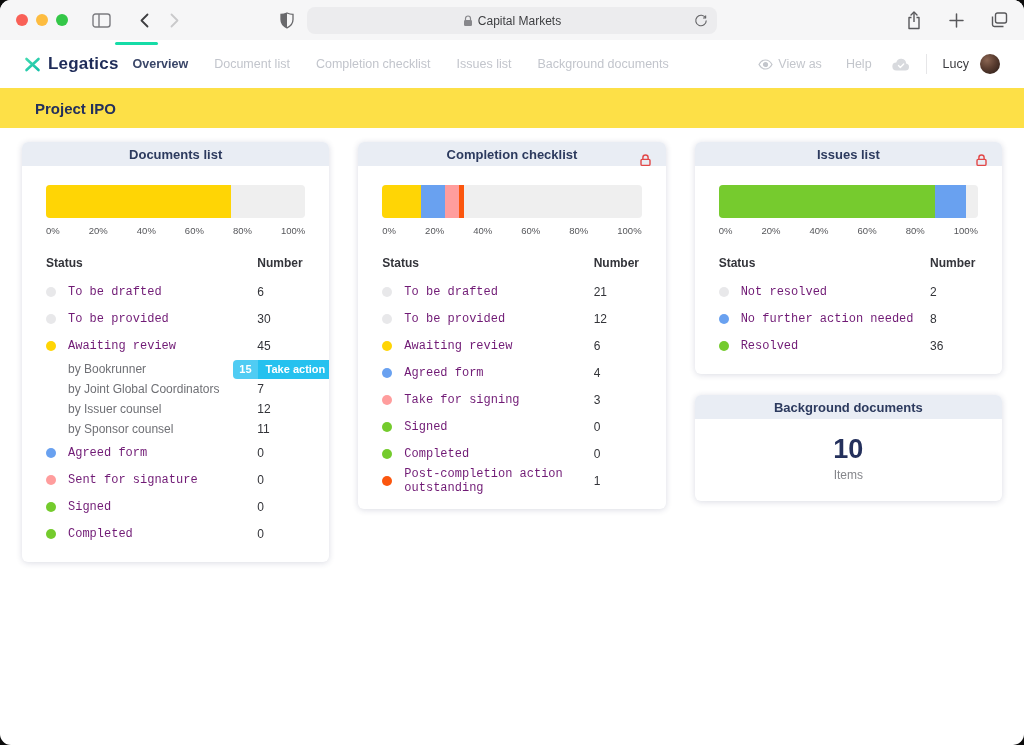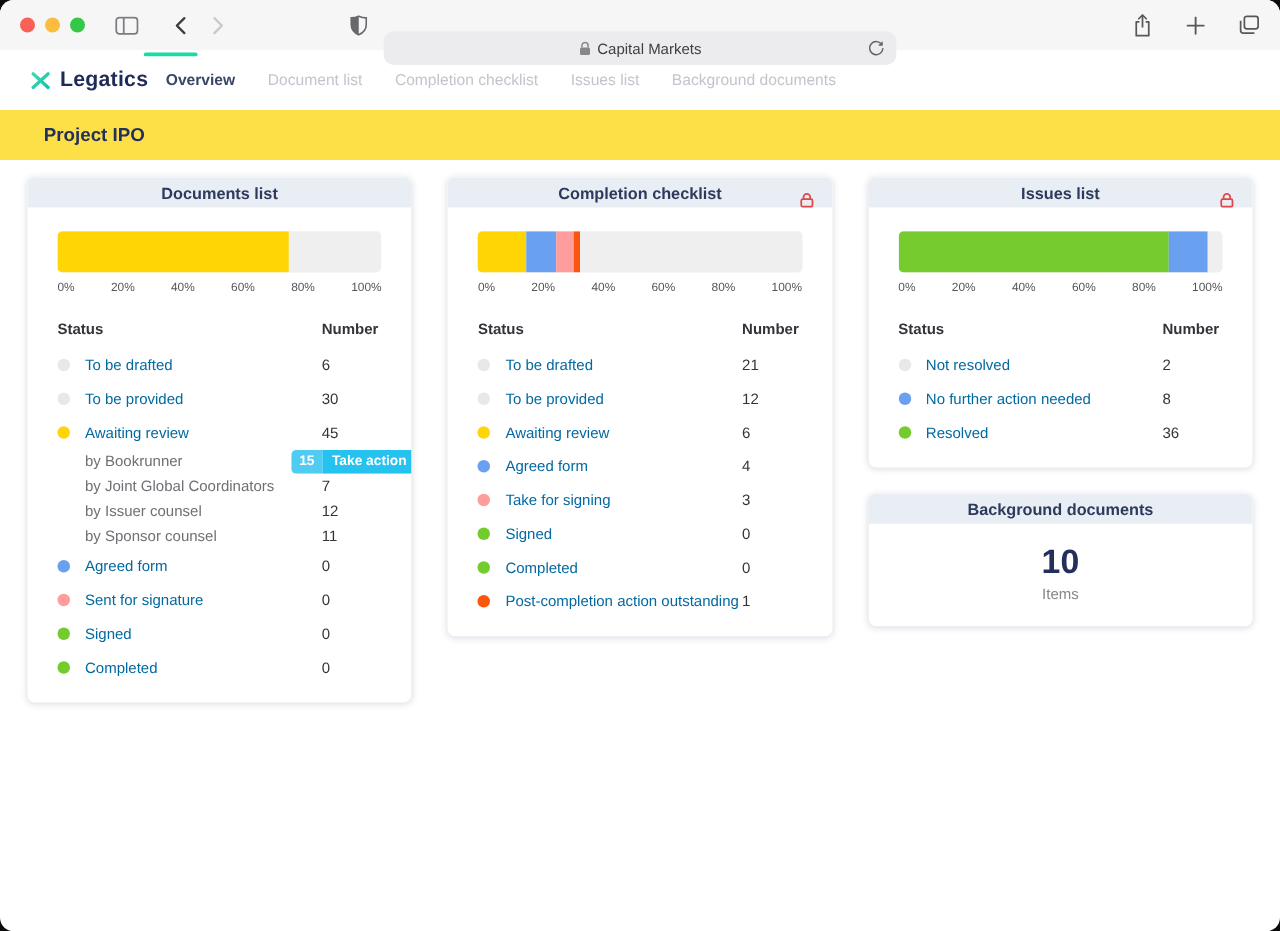--- a/index.html
+++ b/index.html
@@ -4,21 +4,21 @@
 <style>
   * { margin:0; padding:0; box-sizing:border-box; }
   html,body { width:1024px; height:745px; background:#0b0b0b; font-family:"Liberation Sans","DejaVu Sans",sans-serif; }
   .window { position:relative; width:1024px; height:745px; background:#ffffff; border-radius:11px; overflow:hidden; }
 
   
   .chrome { position:relative; height:40px; background:#f6f6f7; display:flex; align-items:center; padding:0 16px; }
   .traffic { display:flex; gap:8px; }
   .tl { width:12px; height:12px; border-radius:50%; }
   .cicon { display:inline-flex; align-items:center; justify-content:center; }
-  .address-wrap { position:absolute; left:50%; top:25px; transform:translateX(-50%); width:410px; height:27px; background:#ececee; border-radius:8px; display:flex; align-items:center; justify-content:center; }
+  .address-wrap { position:absolute; left:50%; top:7px; transform:translateX(-50%); width:410px; height:27px; background:#ececee; border-radius:8px; display:flex; align-items:center; justify-content:center; }
   .address-text { font-size:12px; color:#3e3f42; display:flex; align-items:center; gap:5px; }
   .reload { position:absolute; right:9px; top:6px; }
   .chrome-right { margin-left:auto; display:flex; align-items:center; gap:27px; }
   .tab-underline { position:absolute; left:115px; top:42px; width:43px; height:3px; border-radius:2px; }
 
   
   .app-header { height:48px; background:#ffffff; display:flex; align-items:center; padding:0 24px; }
   .logo { display:flex; align-items:center; gap:7px; }
   .logo-text { font-size:17px; font-weight:bold; color:#1e2b58; letter-spacing:0.2px; }
   .main-nav { display:flex; align-items:center; gap:26px; margin-left:14px; }
@@ -51,21 +51,21 @@
 
   .tbl { margin-top:15px; }
   .tbl-head { display:flex; align-items:center; height:24px; margin-bottom:3px; }
   .tbl-head span { font-size:12px; font-weight:bold; color:#33343a; }
   .cell-label { flex:1; }
   .cell-num { width:48px; }
   .row { display:flex; align-items:center; }
   .row.main { height:27px; }
   .row.sub { height:20px; padding-left:22px; }
   .dot { width:10px; height:10px; border-radius:50%; margin-right:12px; flex:none; }
-  .row.main .lbl { flex:1; font-size:12px; color:#0369a1; }
+  .row.main .lbl { flex:1; font-size:12px; color:#701a75;font-family:Liberation Mono, monospace; }
   .row.sub .lbl { flex:1; font-size:12px; color:#6f7075; }
   .val { width:48px; font-size:12px; color:#333439; }
   .badge { display:inline-flex; align-items:stretch; height:19px; border-radius:4px; overflow:hidden; color:#fff; font-size:11px; font-weight:bold; cursor:pointer; margin-left:-24px; }
   .badge .b-count { display:flex; align-items:center; padding:0 6px; }
   .badge .b-act { display:flex; align-items:center; padding:0 8px; }
   .val-badge { width:48px; white-space:nowrap; }
 
   .count-body { padding:15px 0 19px 0; text-align:center; }
   .big-count { font-size:27px; font-weight:bold; color:#24305c; }
   .count-unit { font-size:12px; color:#85868b; margin-top:3px; }
@@ -162,20 +162,43 @@
       </span>
       <span class="logo-text">Legatics</span>
     </div>
     <nav class="main-nav">
         <span class="nav-item active">Overview</span>
         <span class="nav-item">Document list</span>
         <span class="nav-item">Completion checklist</span>
         <span class="nav-item">Issues list</span>
         <span class="nav-item">Background documents</span>
       </nav>
+    <div class="header-right">
+      <span class="hr-item">
+        <span style="line-height:0">
+          <svg width="15" height="11" viewBox="0 0 15 11" fill="none" stroke="#c3c6cc" stroke-width="1.2">
+              <path d="M1 5.5C2.6 2.6 5 1 7.5 1s4.9 1.6 6.5 4.5C12.4 8.4 10 10 7.5 10S2.6 8.4 1 5.5z"></path>
+              <circle cx="7.5" cy="5.5" r="2" fill="#c3c6cc"></circle>
+            </svg>
+        </span>
+        <span>View as</span>
+      </span>
+      <span class="hr-item" style="margin-left:24px">
+        <span>Help</span>
+      </span>
+      <span class="hr-item" style="margin-left:20px">
+        <svg width="18" height="13" viewBox="0 0 18 13">
+            <path d="M4.5 12.5h9a3.5 3.5 0 0 0 .6-6.95A5 5 0 0 0 4.3 4.4 4 4 0 0 0 4.5 12.5z" fill="#d8dade"></path>
+            <polyline points="6.5,7.6 8.3,9.4 11.7,6" fill="none" stroke="#ffffff" stroke-width="1.4" stroke-linecap="round" stroke-linejoin="round"></polyline>
+          </svg>
+      </span>
+      <span class="hr-divider"></span>
+      <span class="user-name">Lucy</span>
+      <span class="avatar"></span>
+    </div>
   </div>
 
   <div class="project-bar">
     <span class="project-title">Project IPO</span>
   </div>
 
   <div class="content">
     <div class="cards-row">
         <div class="col">
           <div class="card">

